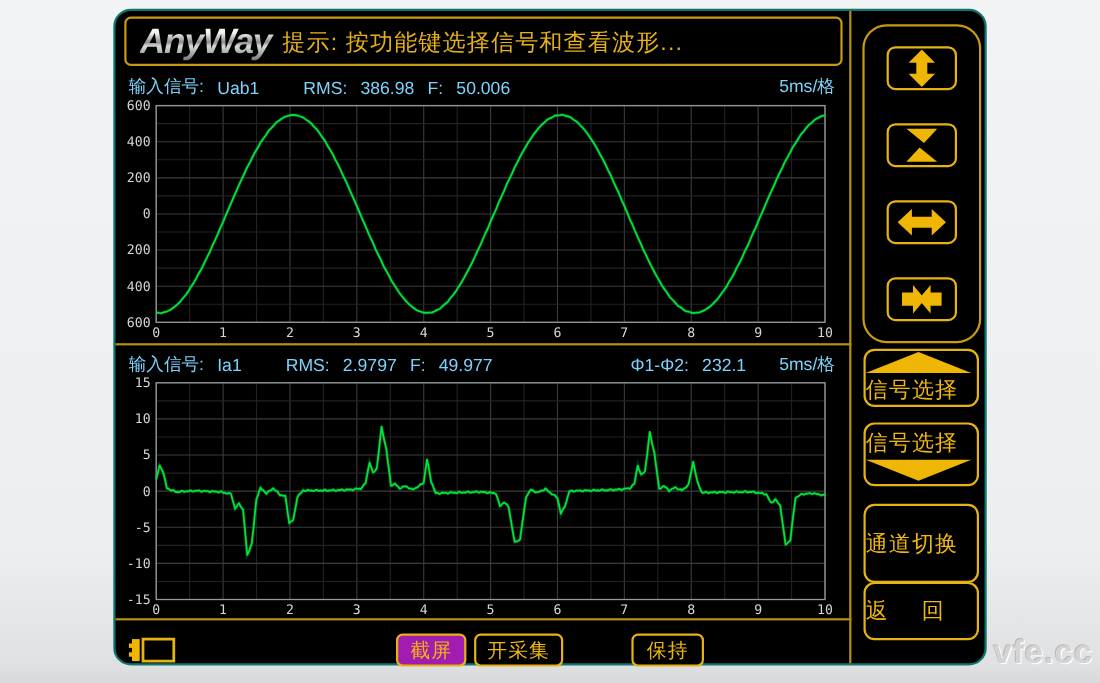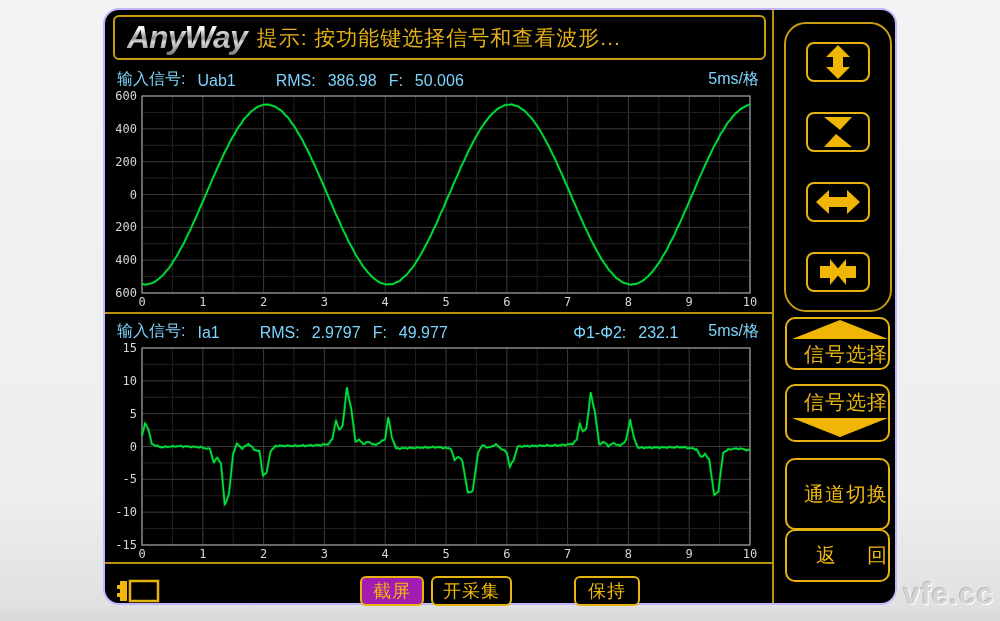--- a/index.html
+++ b/index.html
@@ -3,21 +3,21 @@
 <meta charset="utf-8">
 <style>
   html,body{margin:0;padding:0;}
   body{
     width:1000px;height:621px;position:relative;overflow:hidden;
     background:linear-gradient(180deg,#f2f3f4 0%,#eceeef 80%,#dfe1e3 97%,#d7d9db 100%);
     font-family:"Liberation Sans", sans-serif;
   }
   .device{
     position:absolute;left:103px;top:8px;width:794px;height:597px;
-    background:#000;border:2px solid #c4b5fd;border-radius:16px;box-sizing:border-box;
+    background:#000;border:2px solid #0f766e;border-radius:16px;box-sizing:border-box;
   }
   .vdivider{position:absolute;left:667px;top:0;width:2px;height:593px;background:#b9900e;}
   .hline{position:absolute;left:0;width:669px;height:2px;background:#b9900e;}
   
   .header-box{
     position:absolute;left:8px;top:5px;width:653px;height:45px;
     border:2px solid #c89b10;border-radius:6px;box-sizing:border-box;
     display:flex;align-items:center;padding-left:12px;
   }
   .brand{
@@ -45,21 +45,21 @@
     border:2px solid #c89b10;border-radius:22px;box-sizing:border-box;
   }
   .icon-btn{
     position:absolute;left:20px;width:64px;height:40px;
     border:2px solid #e7b312;border-radius:8px;box-sizing:border-box;
     display:flex;align-items:center;justify-content:center;background:#000;cursor:pointer;
   }
   .side-btn{
     position:absolute;left:680px;width:105px;box-sizing:border-box;
     border:2px solid #e7b312;border-radius:10px;background:#000;color:#efb80e;
-    display:flex;flex-direction:column;align-items:flex-end;justify-content:center;
+    display:flex;flex-direction:column;align-items:flex-start;justify-content:center;
     font-size:20px;letter-spacing:1px;cursor:pointer;overflow:hidden;
   }
   .tri-up{width:0;height:0;border-left:48px solid transparent;border-right:48px solid transparent;border-bottom:19px solid #f0b606;margin-bottom:2px;}
   .tri-down{width:0;height:0;border-left:48px solid transparent;border-right:48px solid transparent;border-top:19px solid #f0b606;margin-top:2px;}
   .back-row{display:flex;justify-content:space-between;width:72px;}
   
   .bottom-bar{position:absolute;left:0;top:554px;width:667px;height:41px;}
   .bb-btn{
     position:absolute;top:12px;height:30px;padding:0 10px;box-sizing:border-box;
     border:2px solid #e7b312;border-radius:6px;background:#000;color:#efb80e;

